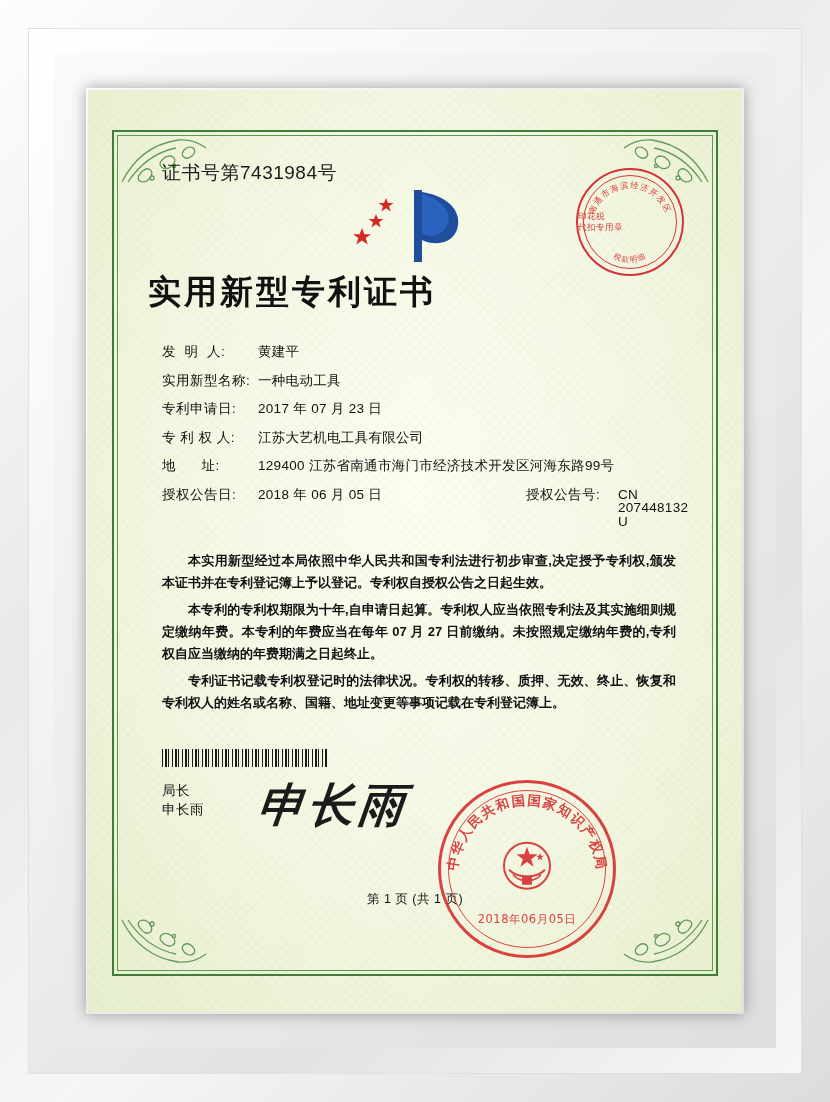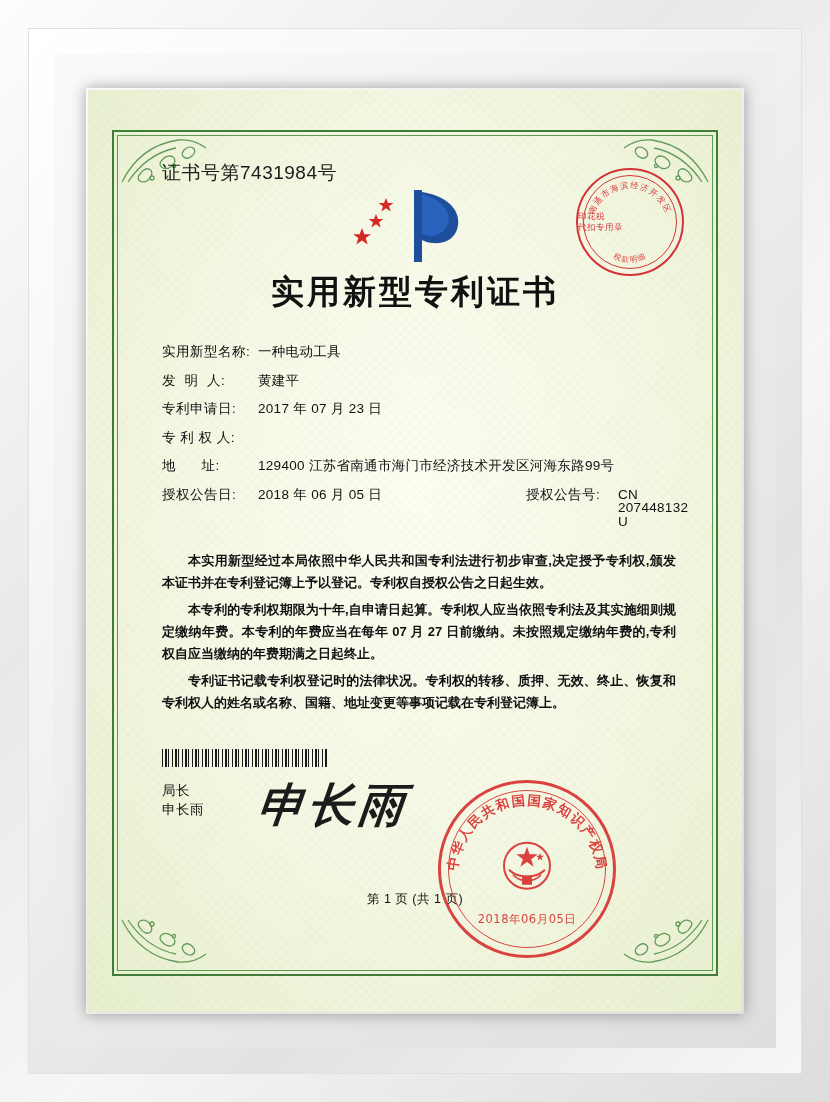--- a/index.html
+++ b/index.html
@@ -111,21 +111,21 @@
     margin-top: 4px;
   }
   .logo {
     position: absolute;
     left: 50%;
     transform: translateX(-50%);
     top: -6px;
   }
 
   .title {
-    text-align: center;
+    text-align: left;
     font-family: "DejaVu Sans", "Liberation Sans", sans-serif;
     font-size: 33px;
     font-weight: bold;
     letter-spacing: 3px;
     color: #111;
     margin: 2px 0 30px 0;
   }
 
   .fields {
     margin: 0 0 0 14px;
@@ -373,33 +373,34 @@
           <path d="M62 6 L70 6 L70 78 L62 78 Z" fill="#1f4e9c"></path>
           <path d="M70 8 C 98 12, 112 30, 104 48 C 98 60, 82 62, 70 56 Z" fill="#1f4e9c"></path>
           <path d="M70 10 C 92 16, 102 32, 94 44 C 88 52, 78 54, 70 50 Z" fill="#2a63bd"></path>
         </svg>
       </div>
 
       <div class="title">实用新型专利证书</div>
 
       <div class="fields">
         <div class="field-row">
+          <span class="field-label">发  明  人:</span>
+          <span class="field-value">黄建平</span>
+        </div>
+        <div class="field-row">
           <span class="field-label">实用新型名称:</span>
           <span class="field-value">一种电动工具</span>
-        </div>
-        <div class="field-row">
-          <span class="field-label">发  明  人:</span>
-          <span class="field-value">黄建平</span>
         </div>
         <div class="field-row">
           <span class="field-label">专利申请日:</span>
           <span class="field-value">2017 年 07 月 23 日</span>
         </div>
         <div class="field-row">
           <span class="field-label">专 利 权 人:</span>
+          <span class="field-value">江苏大艺机电工具有限公司</span>
         </div>
         <div class="field-row">
           <span class="field-label">地      址:</span>
           <span class="field-value">129400  江苏省南通市海门市经济技术开发区河海东路99号</span>
         </div>
         <div class="field-row two-col">
           <span class="field-label">授权公告日:</span>
           <span class="field-value">2018 年 06 月 05 日</span>
           <span class="secondary-label">授权公告号:</span>
           <span class="secondary-value">CN 207448132 U</span>

